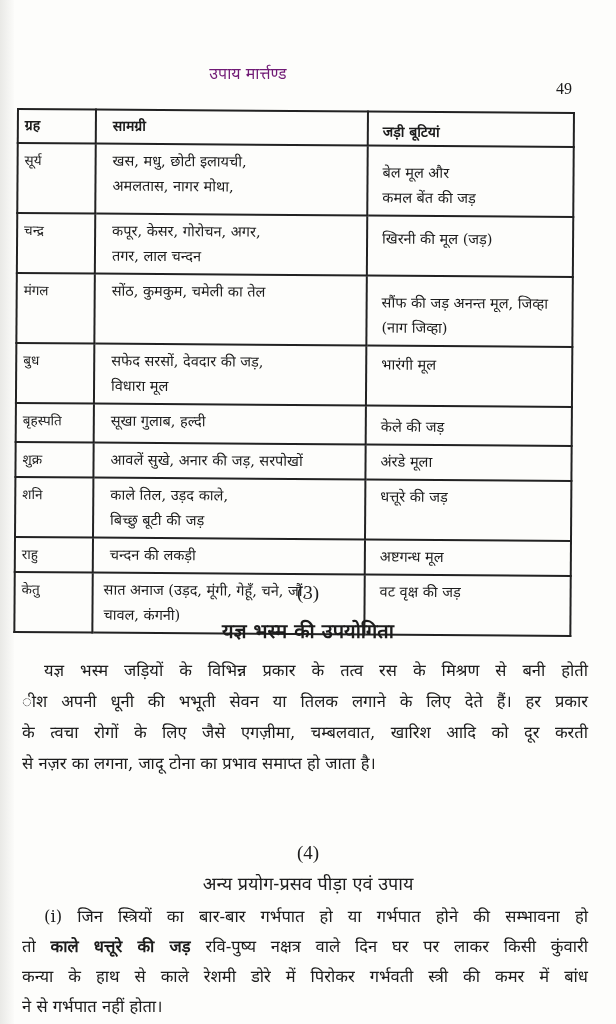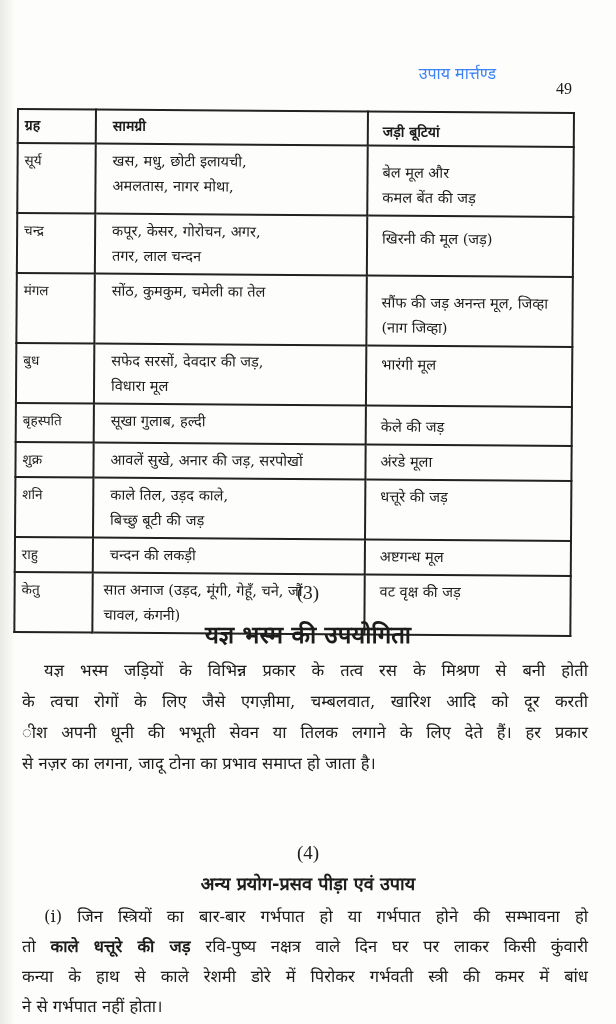--- a/index.html
+++ b/index.html
@@ -9,21 +9,21 @@
     font-family: "DejaVu Serif", "Liberation Serif", serif;
     color: #1c1c1c;
     position: relative;
   }
   .page-edge {
     position: absolute; left: 0; top: 0; width: 14px; height: 1024px;
     background: linear-gradient(to right, #e9e9e6, #fbfbf9);
   }
   .running-head {
     position: absolute; top: 62px; left: 0; width: 496px;
-    text-align: right; font-size: 16px; color: #3b82f6;
+    text-align: center; font-size: 16px; color: #701a75;
   }
   .page-number {
     position: absolute; top: 80px; left: 556px;
     font-family: "Liberation Serif", serif; font-size: 16px;
   }
   table.herb-table {
     position: absolute; left: 17px; top: 108px; width: 558px;
     border-collapse: collapse; font-size: 14.5px;
     transform: rotate(0.4deg); transform-origin: left top;
   }
@@ -39,25 +39,25 @@
   .herb-table th.col-herb { vertical-align: bottom; padding-bottom: 0; }
   .cell-herb-inner { padding-top: 10px; }
   .line { display: block; }
 
   .section-num {
     position: absolute; left: 0; width: 616px; text-align: center;
     font-family: "Liberation Serif", serif; font-size: 19px;
   }
   .section-title {
     position: absolute; left: 0; width: 616px; text-align: center;
-    font-weight: bold; font-size: 24px;
+    font-weight: bold; font-size: 20px;
   }
   .subsection-title {
     position: absolute; left: 0; width: 616px; text-align: center;
-    font-weight: bold; font-size: 18px;
+    font-weight: normal; font-size: 18px;
   }
   .para {
     position: absolute; left: 22px; width: 566px;
     font-size: 16.5px; line-height: 31px; text-align: justify;
   }
   .para .l { display: block; text-align: justify; text-align-last: justify; white-space: nowrap; }
   .para .l.last { text-align-last: left; }
   .para .indent { padding-left: 22px; }
   b.emph { font-weight: bold; }
 </style>
@@ -177,22 +177,22 @@
       </td>
     </tr>
   </tbody>
 </table>
 
 <div class="section-num" style="top:582px">(3)</div>
 <div class="section-title" style="top:617px">यज्ञ भस्म की उपयोगिता</div>
 
 <div class="para" style="top:655px">
   <span class="l indent">यज्ञ भस्म जड़ियों के विभिन्न प्रकार के तत्व रस के मिश्रण से बनी होती</span>
+  <span class="l">ीश अपनी धूनी की भभूती सेवन या तिलक लगाने के लिए देते हैं। हर प्रकार</span>
   <span class="l">के त्वचा रोगों के लिए जैसे एगज़ीमा, चम्बलवात, खारिश आदि को दूर करती</span>
-  <span class="l">ीश अपनी धूनी की भभूती सेवन या तिलक लगाने के लिए देते हैं। हर प्रकार</span>
   <span class="l last">से नज़र का लगना, जादू टोना का प्रभाव समाप्त हो जाता है।</span>
 </div>
 
 <div class="section-num" style="top:842px">(4)</div>
 <div class="subsection-title" style="top:871px">अन्य प्रयोग-प्रसव पीड़ा एवं उपाय</div>
 
 <div class="para" style="top:902px; line-height:30px;">
   <span class="l indent">(i) जिन स्त्रियों का बार-बार गर्भपात हो या गर्भपात होने की सम्भावना हो</span>
   <span class="l"><span>तो</span> <b class="emph">काले धत्तूरे की जड़</b> <span>रवि-पुष्य नक्षत्र वाले दिन घर पर लाकर किसी कुंवारी</span></span>
   <span class="l">कन्या के हाथ से काले रेशमी डोरे में पिरोकर गर्भवती स्त्री की कमर में बांध</span>

